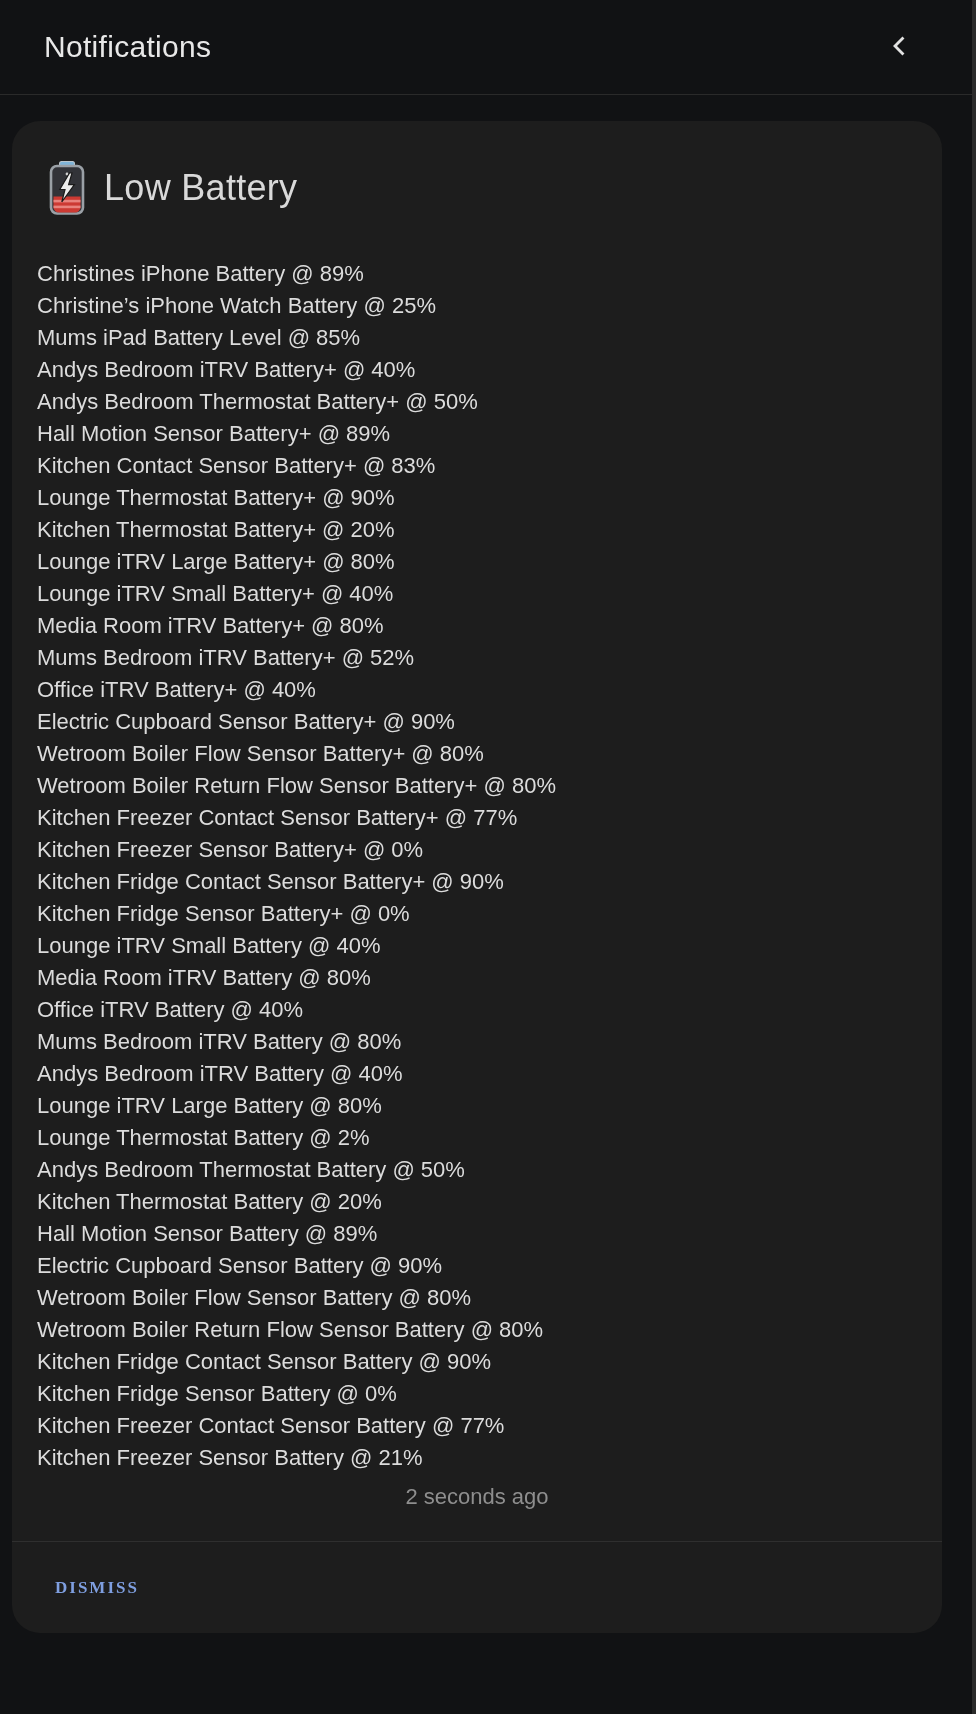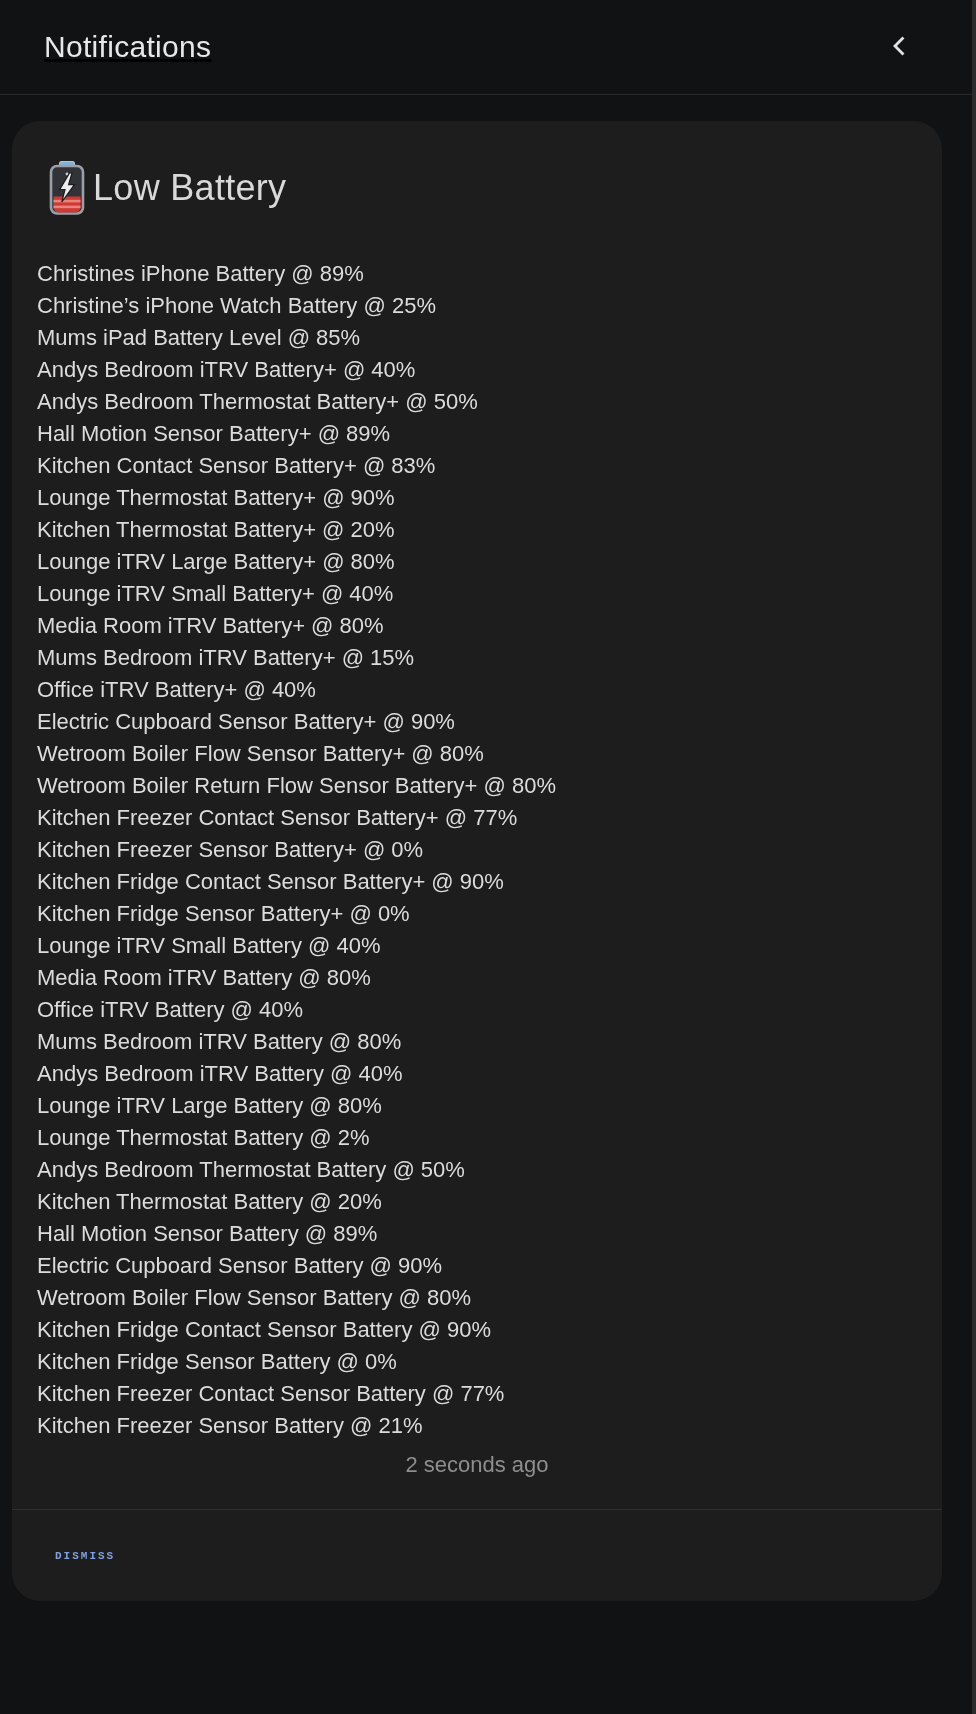--- a/index.html
+++ b/index.html
@@ -12,21 +12,20 @@
     -webkit-font-smoothing: antialiased;
   }
   
   header {
     height: 95px;
     border-bottom: 1px solid #2a2a2a;
     display: flex;
     align-items: center;
     padding: 0 24px 0 44px;
     background: #111214;
-    text-decoration: underline;
   }
   h1.page-title {
     font-size: 30px;
     font-weight: 500;
     color: #e8e8e8;
     letter-spacing: 0.3px;
     flex: 1;
   }
   .icon-btn {
     background: none;
@@ -44,21 +43,21 @@
   .card {
     margin: 26px 34px 0 12px;
     background: #1d1d1d;
     border-radius: 28px;
     overflow: hidden;
   }
   .card-body { padding: 40px 24px 0 24px; }
   .title-row {
     display: flex;
     align-items: center;
-    gap: 7px;
+    gap: 18px;
     margin: 0 0 43px 12px;
     height: 54px;
   }
   h2.notif-title {
     font-size: 36px;
     font-weight: 400;
     color: #d9d9d9;
     letter-spacing: 0.3px;
   }
   .battery-emoji { display: inline-flex; width: 38px; height: 54px; }
@@ -81,22 +80,22 @@
     border-top: 1px solid #2f2f2f;
     height: 92px;
     display: flex;
     align-items: center;
     padding-left: 27px;
   }
   button.dismiss {
     background: none;
     border: none;
     color: #7f9fe0;
-    font-family: Liberation Mono, monospace;
-    font-size: 11px;
+    font-family: Liberation Serif, serif;
+    font-size: 17px;
     font-weight: 700;
     letter-spacing: 2px;
     padding: 10px 16px;
     border-radius: 4px;
     cursor: pointer;
   }
   
   .scrollbar {
     position: absolute;
     top: 0; right: 0;
@@ -142,41 +141,42 @@
         <div class="battery-line">Mums iPad Battery Level @ 85%</div>
         <div class="battery-line">Andys Bedroom iTRV Battery+ @ 40%</div>
         <div class="battery-line">Andys Bedroom Thermostat Battery+ @ 50%</div>
         <div class="battery-line">Hall Motion Sensor Battery+ @ 89%</div>
         <div class="battery-line">Kitchen Contact Sensor Battery+ @ 83%</div>
         <div class="battery-line">Lounge Thermostat Battery+ @ 90%</div>
         <div class="battery-line">Kitchen Thermostat Battery+ @ 20%</div>
         <div class="battery-line">Lounge iTRV Large Battery+ @ 80%</div>
         <div class="battery-line">Lounge iTRV Small Battery+ @ 40%</div>
         <div class="battery-line">Media Room iTRV Battery+ @ 80%</div>
-        <div class="battery-line">Mums Bedroom iTRV Battery+ @ 15%</div>
+        <div class="battery-line">Mums Bedroom iTRV Battery+ @ 52%</div>
         <div class="battery-line">Office iTRV Battery+ @ 40%</div>
         <div class="battery-line">Electric Cupboard Sensor Battery+ @ 90%</div>
         <div class="battery-line">Wetroom Boiler Flow Sensor Battery+ @ 80%</div>
         <div class="battery-line">Wetroom Boiler Return Flow Sensor Battery+ @ 80%</div>
         <div class="battery-line">Kitchen Freezer Contact Sensor Battery+ @ 77%</div>
         <div class="battery-line">Kitchen Freezer Sensor Battery+ @ 0%</div>
         <div class="battery-line">Kitchen Fridge Contact Sensor Battery+ @ 90%</div>
         <div class="battery-line">Kitchen Fridge Sensor Battery+ @ 0%</div>
         <div class="battery-line">Lounge iTRV Small Battery @ 40%</div>
         <div class="battery-line">Media Room iTRV Battery @ 80%</div>
         <div class="battery-line">Office iTRV Battery @ 40%</div>
         <div class="battery-line">Mums Bedroom iTRV Battery @ 80%</div>
         <div class="battery-line">Andys Bedroom iTRV Battery @ 40%</div>
         <div class="battery-line">Lounge iTRV Large Battery @ 80%</div>
         <div class="battery-line">Lounge Thermostat Battery @ 2%</div>
         <div class="battery-line">Andys Bedroom Thermostat Battery @ 50%</div>
         <div class="battery-line">Kitchen Thermostat Battery @ 20%</div>
         <div class="battery-line">Hall Motion Sensor Battery @ 89%</div>
         <div class="battery-line">Electric Cupboard Sensor Battery @ 90%</div>
         <div class="battery-line">Wetroom Boiler Flow Sensor Battery @ 80%</div>
+        <div class="battery-line">Wetroom Boiler Return Flow Sensor Battery @ 80%</div>
         <div class="battery-line">Kitchen Fridge Contact Sensor Battery @ 90%</div>
         <div class="battery-line">Kitchen Fridge Sensor Battery @ 0%</div>
         <div class="battery-line">Kitchen Freezer Contact Sensor Battery @ 77%</div>
         <div class="battery-line">Kitchen Freezer Sensor Battery @ 21%</div>
       </div>
 
     <div class="timestamp">2 seconds ago</div>
   </div>
 
   <div class="actions">

